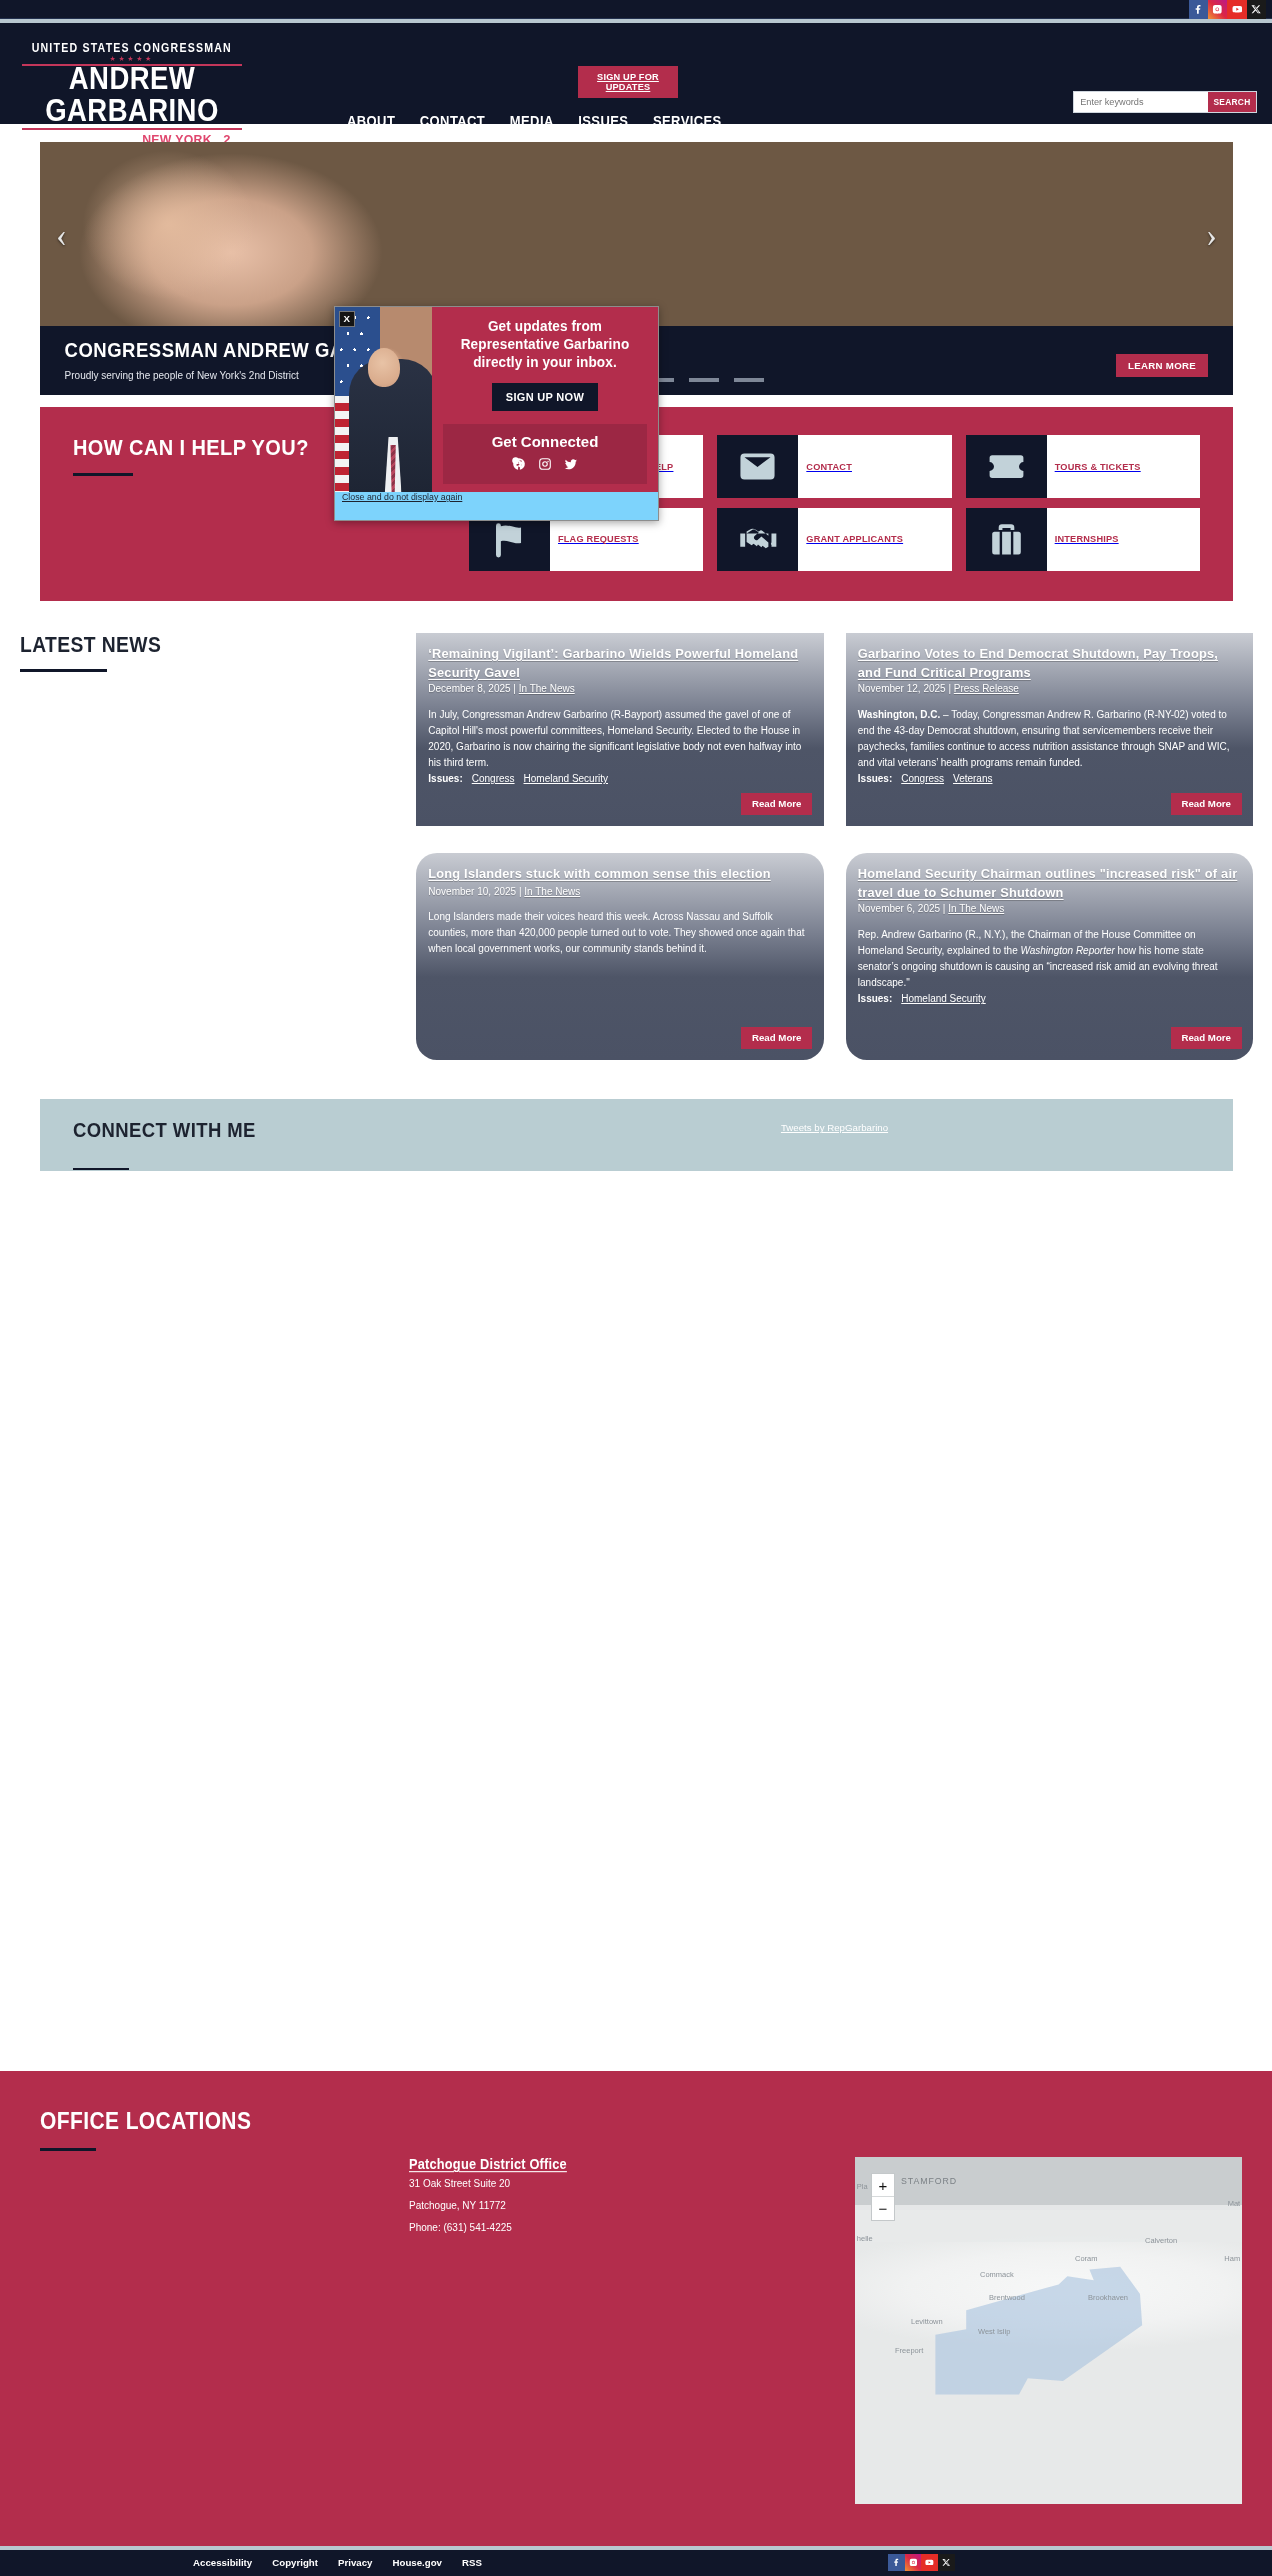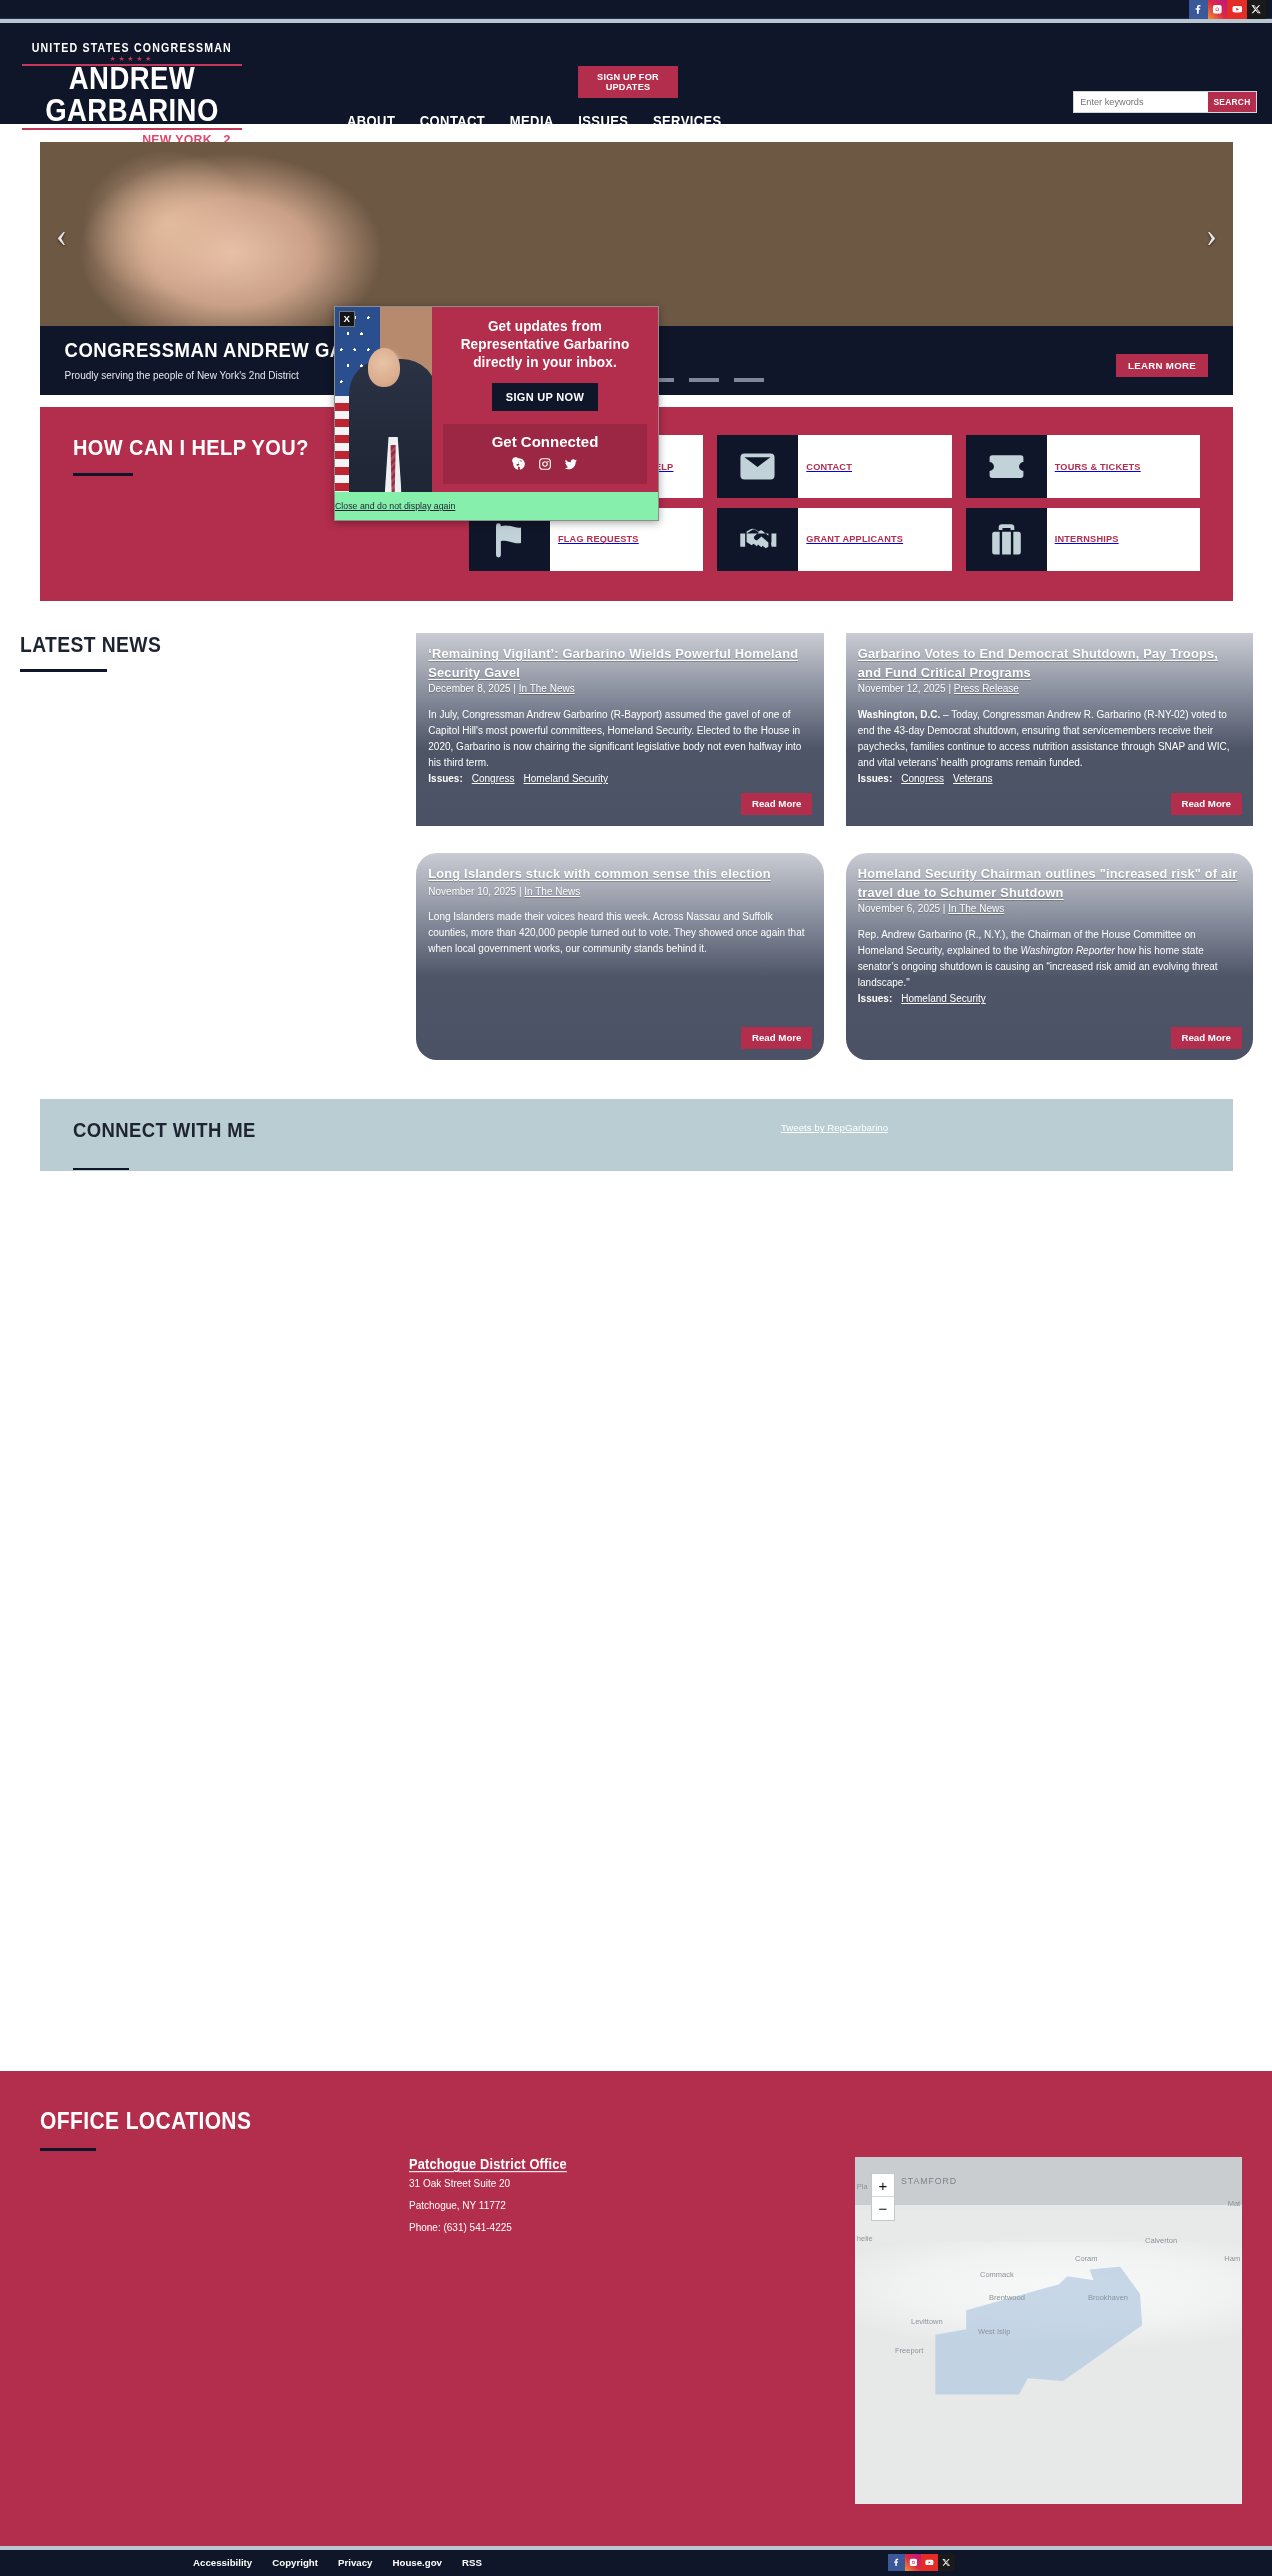--- a/index.html
+++ b/index.html
@@ -53,20 +53,21 @@
   .logo .rule2 { height: 1.8px; background: #c4365a; margin: 5.3px auto 2.6px; width: 220px; }
   .logo .l3 { font-size: 8.8px; font-weight: bold; letter-spacing: 0.3px; }
   .logo .l3 .ny { color: #e0476e; font-size: 12.3px; font-weight: 900; }
   .logo .l3 .dig { color: #e0476e; font-size: 13px; font-weight: 900; }
 
   .signup-btn {
     position: absolute; left: 578px; top: 41px; width: 100px; height: 32px;
     background: #b32d4c; color: #fff; border: 0; cursor: pointer;
     font-size: 9.2px; font-weight: bold; letter-spacing: 0.2px;
     font-family: "Liberation Sans Narrow","Liberation Sans",sans-serif;
+    text-decoration: underline;
   }
   .nav {
     position: absolute; left: 347px; top: 88px; display: flex; gap: 24.6px;
   }
   .nav a {
     color: #fff; text-decoration: none; font-size: 13px; font-weight: bold;
     letter-spacing: 0.4px; transform: scaleY(1.15); display: inline-block;
     font-family: "Liberation Sans Narrow","Liberation Sans",sans-serif;
   }
   .searchwrap {
@@ -368,22 +369,22 @@
   }
   .modal-connected .icons { margin-top: 7px; display:flex; justify-content:center; gap: 12.3px; }
   .modal-connected .icons svg { width: 14px; height: 14px; fill: #fff; }
   .modal-close-x {
     position: absolute; left: 3.5px; top: 3.5px; width: 16.7px; height: 16.7px;
     background: #141414; color: #fff; border: 0.9px solid #777; cursor: pointer;
     font-size: 9.7px; font-weight: bold; display:flex; align-items:center;
     justify-content:center; z-index: 4; font-family: "Liberation Sans", sans-serif;
   }
   .modal-foot {
-    height: 31px; display: flex; align-items: center; padding-left: 0;
-    background: #86efac;
+    height: 31px; display: flex; align-items: flex-start; padding-left: 7px;
+    background: #7dd3fc;
   }
   .modal-foot a {
     color: #1d2330; font-size: 8.8px; text-decoration: underline; cursor: pointer;
   }
 </style>
 </head>
 <body>
 
 <div class="topbar">
   <div class="soc-row">

